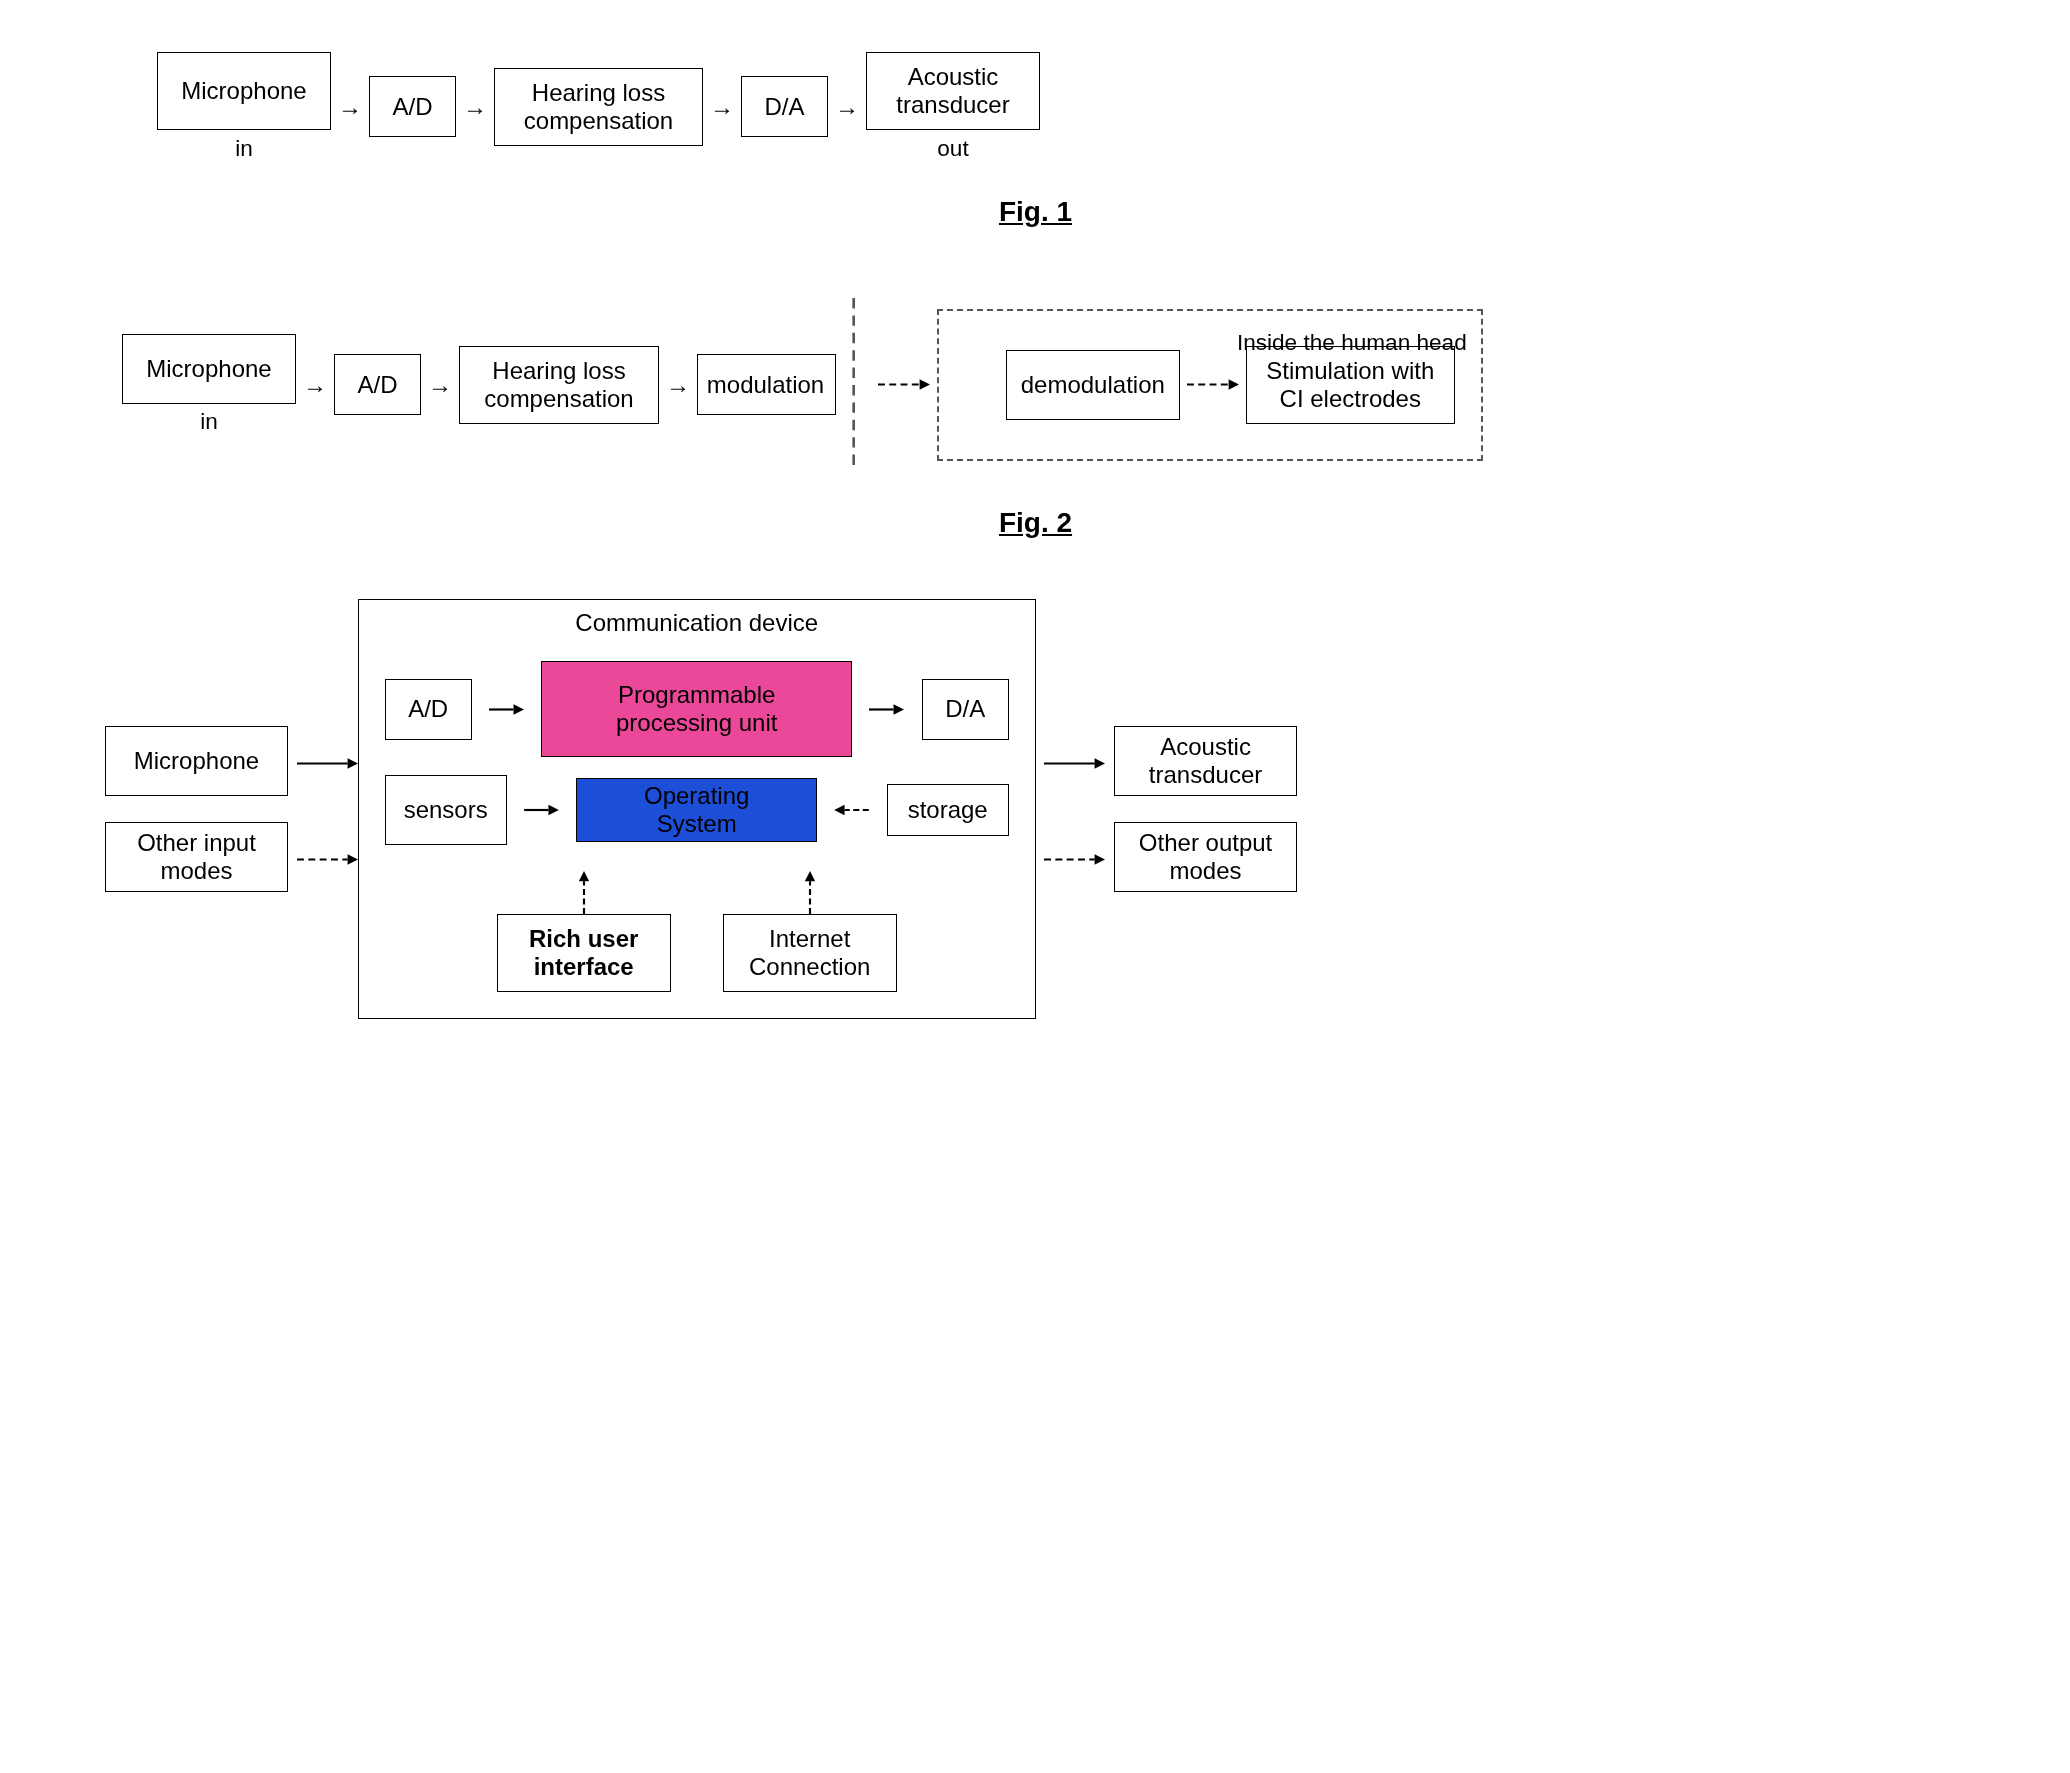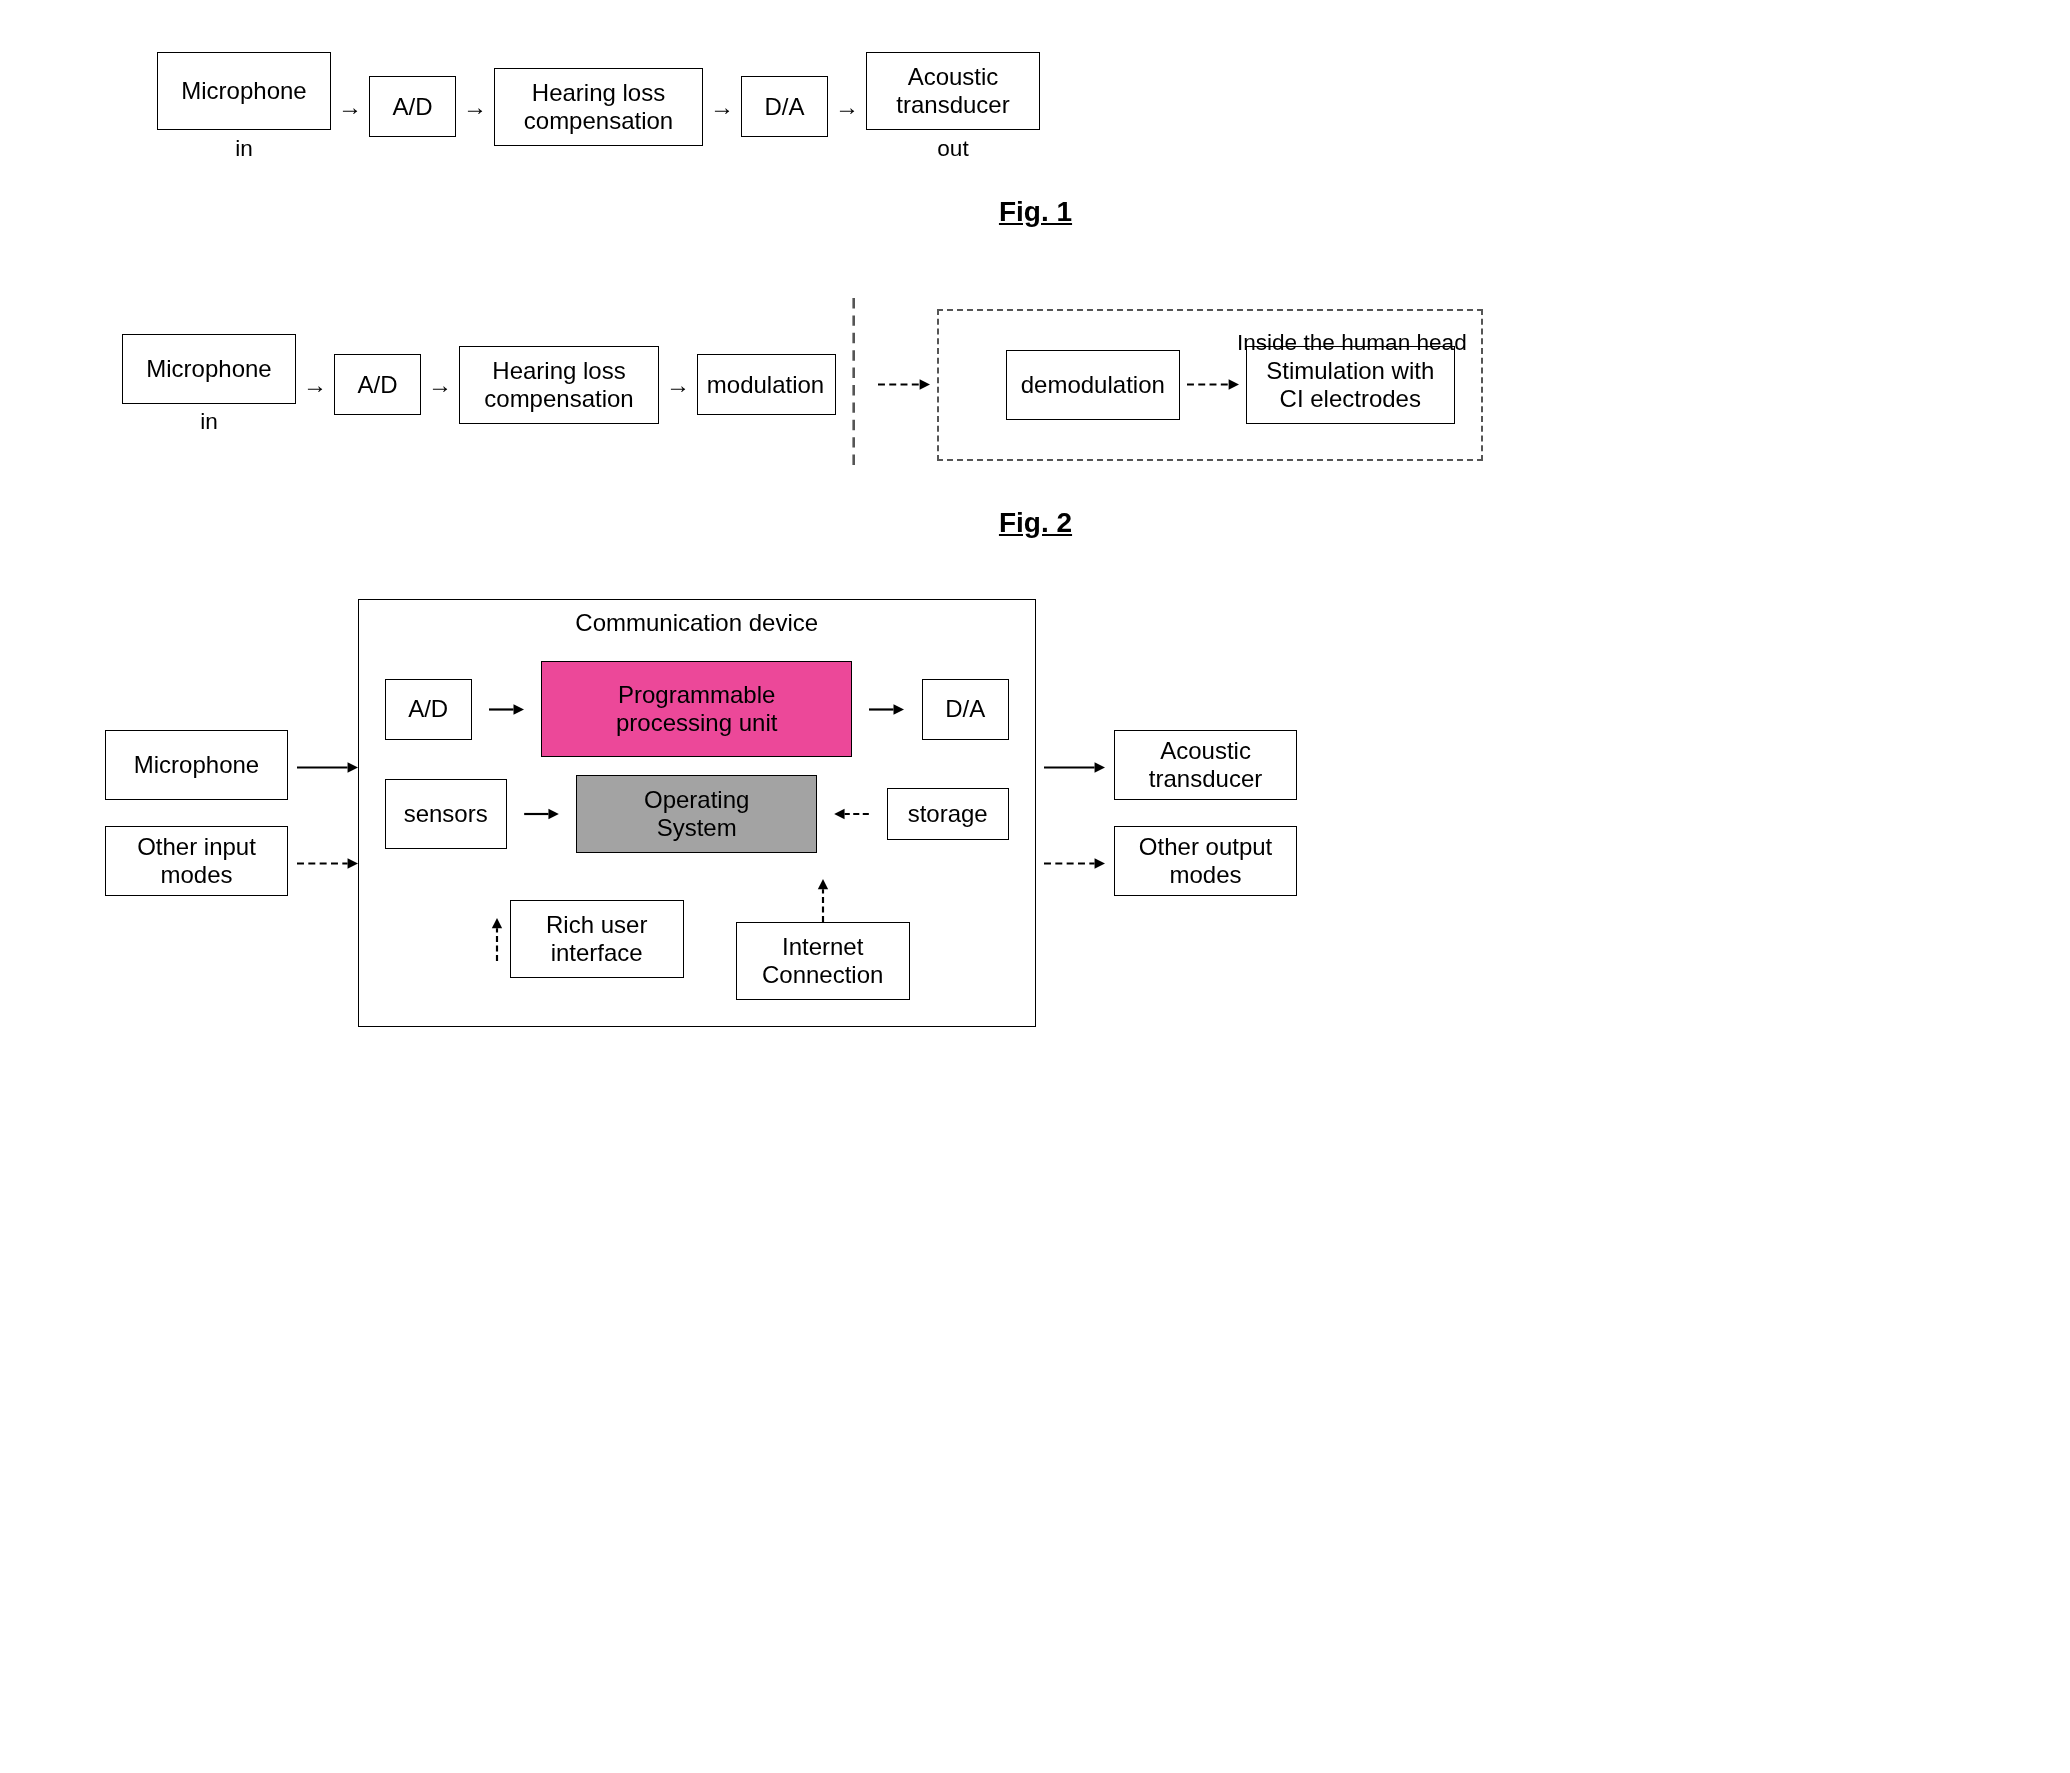--- a/index.html
+++ b/index.html
@@ -273,25 +273,25 @@
     }
 
     .fig3-sensors .box {
       width: 122px;
       height: 70px;
     }
 
     .fig3-os {
       border: 1.7px solid #000;
       padding: 14px 26px;
-      background: #a3a3a3;
+      background: #1d4ed8;
       font-size: 24px;
       text-align: center;
       flex: 1;
-      height: 78px;
+      height: 64px;
       display: flex;
       align-items: center;
       justify-content: center;
     }
 
     .fig3-storage .box {
       width: 122px;
       height: 52px;
     }
 
@@ -493,21 +493,21 @@
             <line x1="40" y1="15" x2="12" y2="15" stroke="#000" stroke-width="2.5" stroke-dasharray="7,4"></line>
             <polygon points="12,9 0,15 12,21" fill="#000"></polygon>
           </svg>
           <div class="fig3-storage">
             <div class="box">storage</div>
           </div>
         </div>
 
         <div style="display:flex;justify-content:center;gap:52px;margin-top:8.7px;">
 
-          <div style="display:flex;flex-direction:row;align-items:center;">
+          <div style="display:flex;flex-direction:column;align-items:center;font-weight:bold;">
             <svg width="26" height="43" viewBox="0 0 30 50">
               <line x1="15" y1="50" x2="15" y2="12" stroke="#000" stroke-width="2.5" stroke-dasharray="7,4"></line>
               <polygon points="9,12 15,0 21,12" fill="#000"></polygon>
             </svg>
             <div class="box" style="white-space:pre-line;width:174px;height:78px;">Rich user
 interface</div>
           </div>
 
           <div style="display:flex;flex-direction:column;align-items:center;">
             <svg width="26" height="43" viewBox="0 0 30 50">

